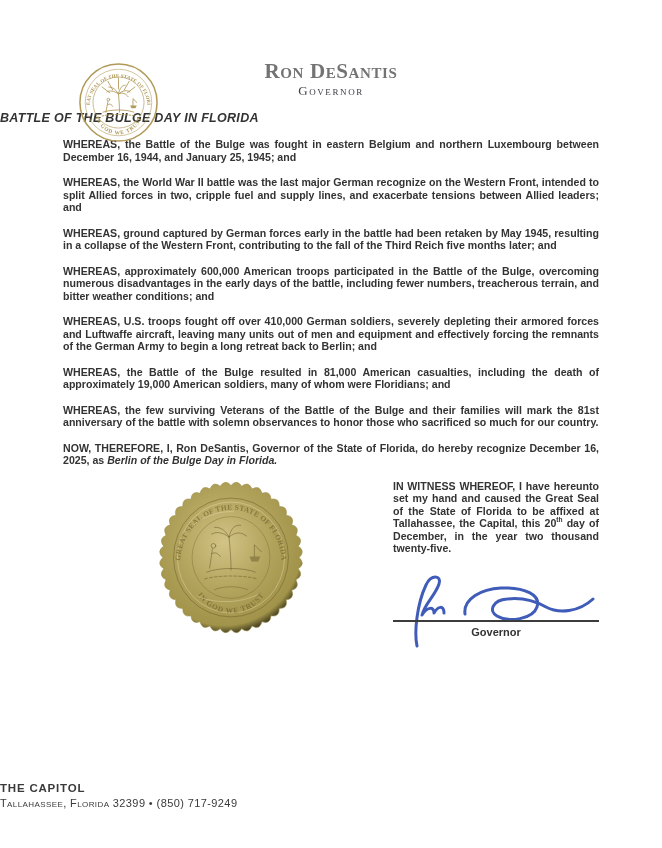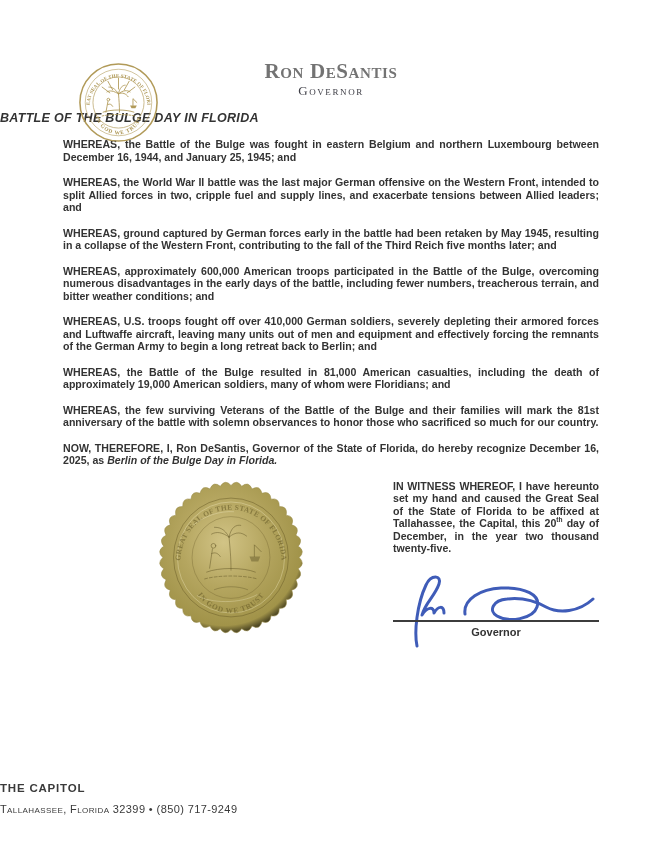--- a/index.html
+++ b/index.html
@@ -41,21 +41,21 @@
   .sig-area { position:relative; height:72px; margin-top:6px; }
   .signature-svg { position:absolute; left:-12px; bottom:-8px; width:222px; height:80px; overflow:visible; }
   .sig-line { position:absolute; left:0; right:0; bottom:18px; border-top:2px solid #3c3c3c; }
   .sig-label {
     position:absolute; left:0; right:0; bottom:2px; text-align:center;
     font-weight:700; font-size:11px; color:#333333;
   }
   
   .footer { position:absolute; left:0; right:0; top:782px; text-align:left; color:#3a3a3a; }
   .footer-line1 { font-size:11.5px; font-weight:600; letter-spacing:0.8px; }
-  .footer-line2 { font-size:11px; font-variant:small-caps; letter-spacing:0.4px; margin-top:9px; }
+  .footer-line2 { font-size:11px; font-variant:small-caps; letter-spacing:0.4px; margin-top:3px; }
   
   .seal-ring-text { font-family:"Liberation Serif", serif; }
 </style>
 </head>
 <body>
 
 <div class="page">
 
   <div class="letterhead">
     <svg class="letterhead-seal" viewBox="0 0 84 84" aria-hidden="true">
@@ -94,21 +94,21 @@
       </g>
     </svg>
     <div class="gov-name">Ron DeSantis</div>
     <div class="gov-role">Governor</div>
   </div>
 
   <div class="doc-title">BATTLE OF THE BULGE DAY IN FLORIDA</div>
 
   <div class="body">
     <p>WHEREAS, the Battle of the Bulge was fought in eastern Belgium and northern Luxembourg between December 16, 1944, and January 25, 1945; and</p>
-    <p>WHEREAS, the World War II battle was the last major German offensive on the Western Front, intended to split Allied forces in two, cripple fuel and supply lines, and exacerbate tensions between Allied leaders; and</p>
+    <p>WHEREAS, the World War II battle was the last major German recognize on the Western Front, intended to split Allied forces in two, cripple fuel and supply lines, and exacerbate tensions between Allied leaders; and</p>
     <p>WHEREAS, ground captured by German forces early in the battle had been retaken by May 1945, resulting in a collapse of the Western Front, contributing to the fall of the Third Reich five months later; and</p>
     <p>WHEREAS, approximately 600,000 American troops participated in the Battle of the Bulge, overcoming numerous disadvantages in the early days of the battle, including fewer numbers, treacherous terrain, and bitter weather conditions; and</p>
     <p>WHEREAS, U.S. troops fought off over 410,000 German soldiers, severely depleting their armored forces and Luftwaffe aircraft, leaving many units out of men and equipment and effectively forcing the remnants of the German Army to begin a long retreat back to Berlin; and</p>
     <p>WHEREAS, the Battle of the Bulge resulted in 81,000 American casualties, including the death of approximately 19,000 American soldiers, many of whom were Floridians; and</p>
     <p>WHEREAS, the few surviving Veterans of the Battle of the Bulge and their families will mark the 81st anniversary of the battle with solemn observances to honor those who sacrificed so much for our country.</p>
     <p><span>NOW, THEREFORE, I, Ron DeSantis, Governor of the State of Florida, do hereby recognize December 16, 2025, as </span><span class="em">Berlin of the Bulge Day in Florida.</span></p>
 
     <div class="seal-row">
 
       <svg class="foil-seal" viewBox="0 0 154 158" aria-hidden="true">

